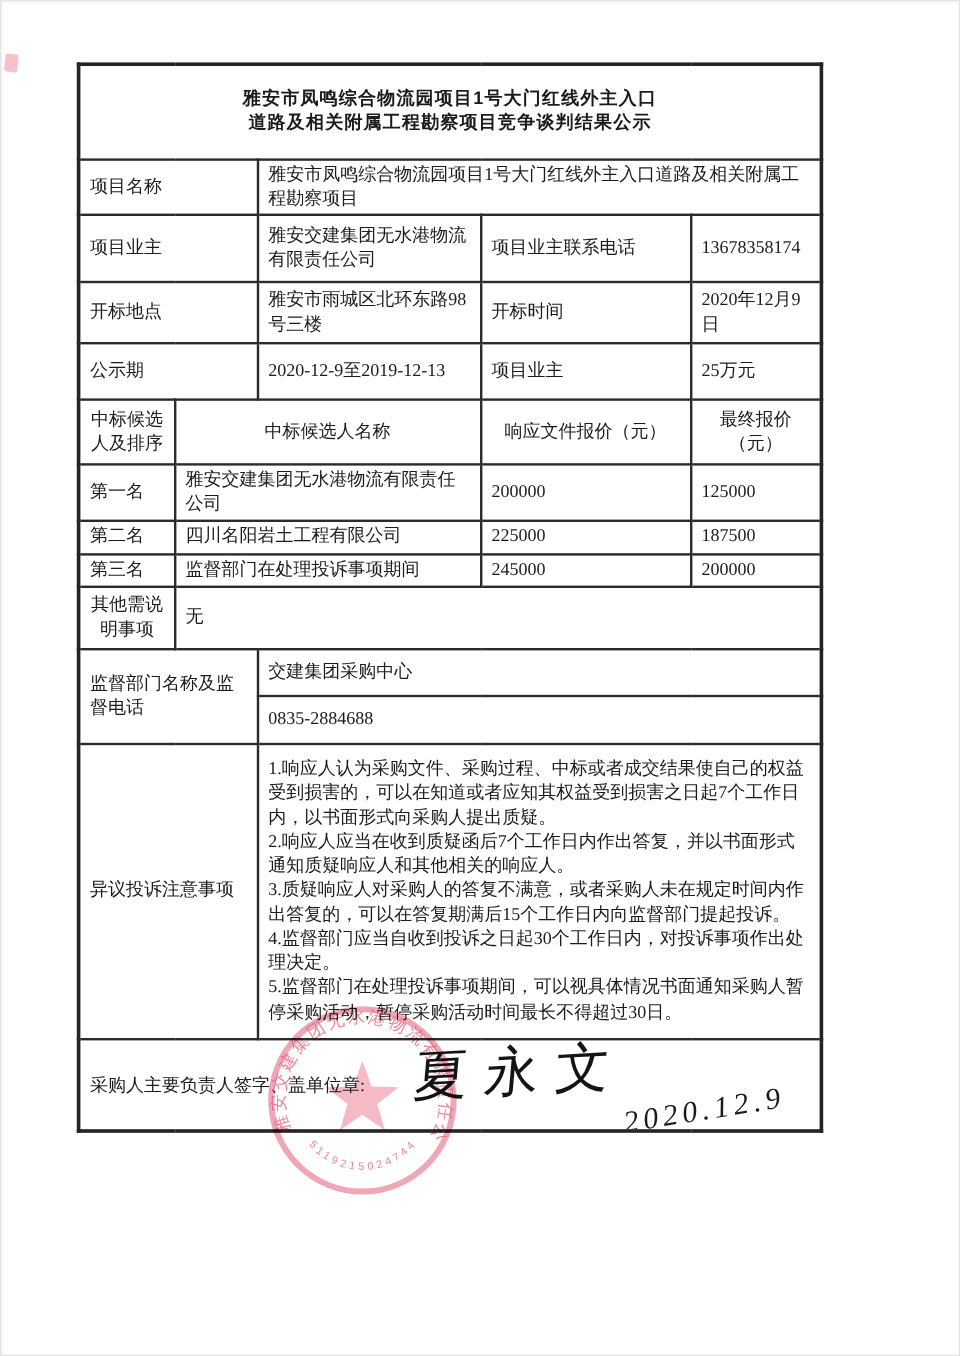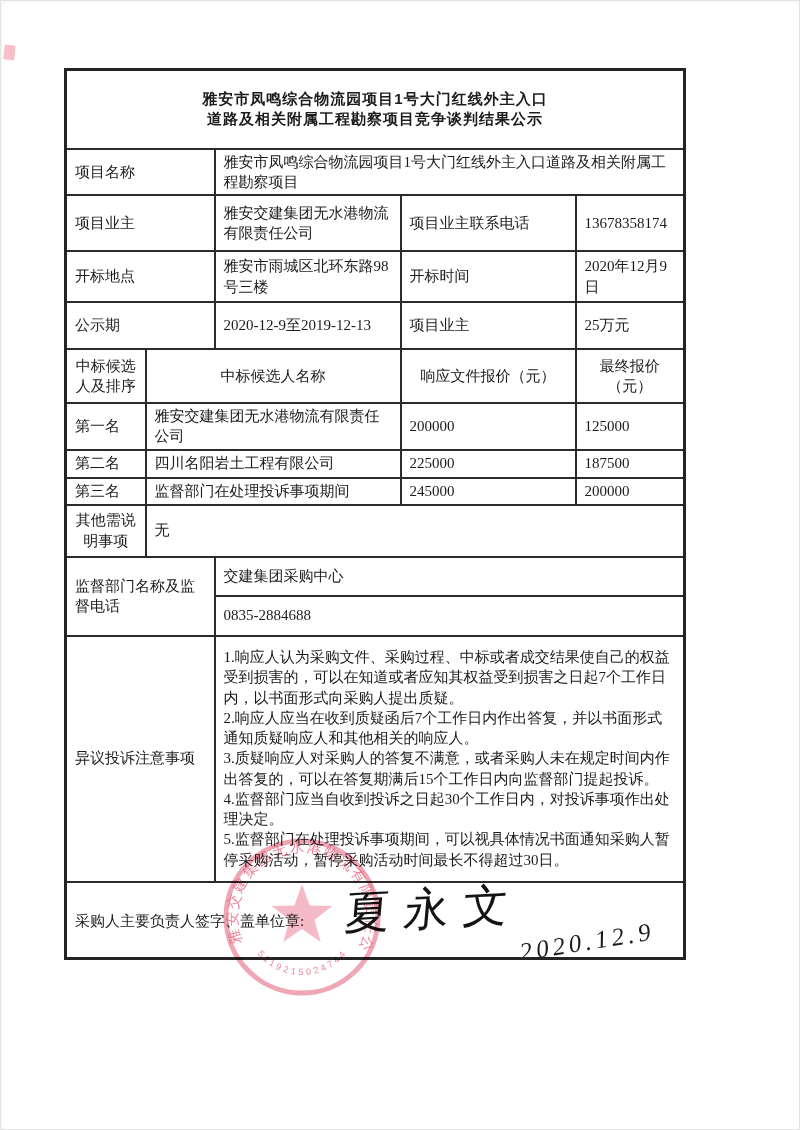--- a/index.html
+++ b/index.html
@@ -3,21 +3,21 @@
 <meta charset="utf-8">
 <style>
   html,body{margin:0;padding:0;}
   body{
     width:800px;height:1130px;position:relative;background:#ffffff;
     font-family:"Liberation Serif", serif;color:#1b1b1b;overflow:hidden;
   }
   .scan-frame{position:absolute;inset:0;box-shadow:inset 0 0 0 1px #e3e3e3, inset 2px 2px 4px rgba(0,0,0,.05);pointer-events:none;}
   .red-mark{position:absolute;left:4px;top:45px;width:11px;height:15px;background:rgba(240,140,155,.55);transform:rotate(6deg);border-radius:2px;}
   table.doc{
-    position:absolute;left:64px;top:68px;width:619px;
+    position:absolute;left:64px;top:52px;width:619px;
     border-collapse:collapse;table-layout:fixed;
     border:3px solid #242424;
   }
   table.doc td{
     border:2px solid #2b2b2b;
     font-size:15px;line-height:1.35;
     padding:2px 8px;vertical-align:middle;
     overflow:hidden;
   }
   td.title-cell{

